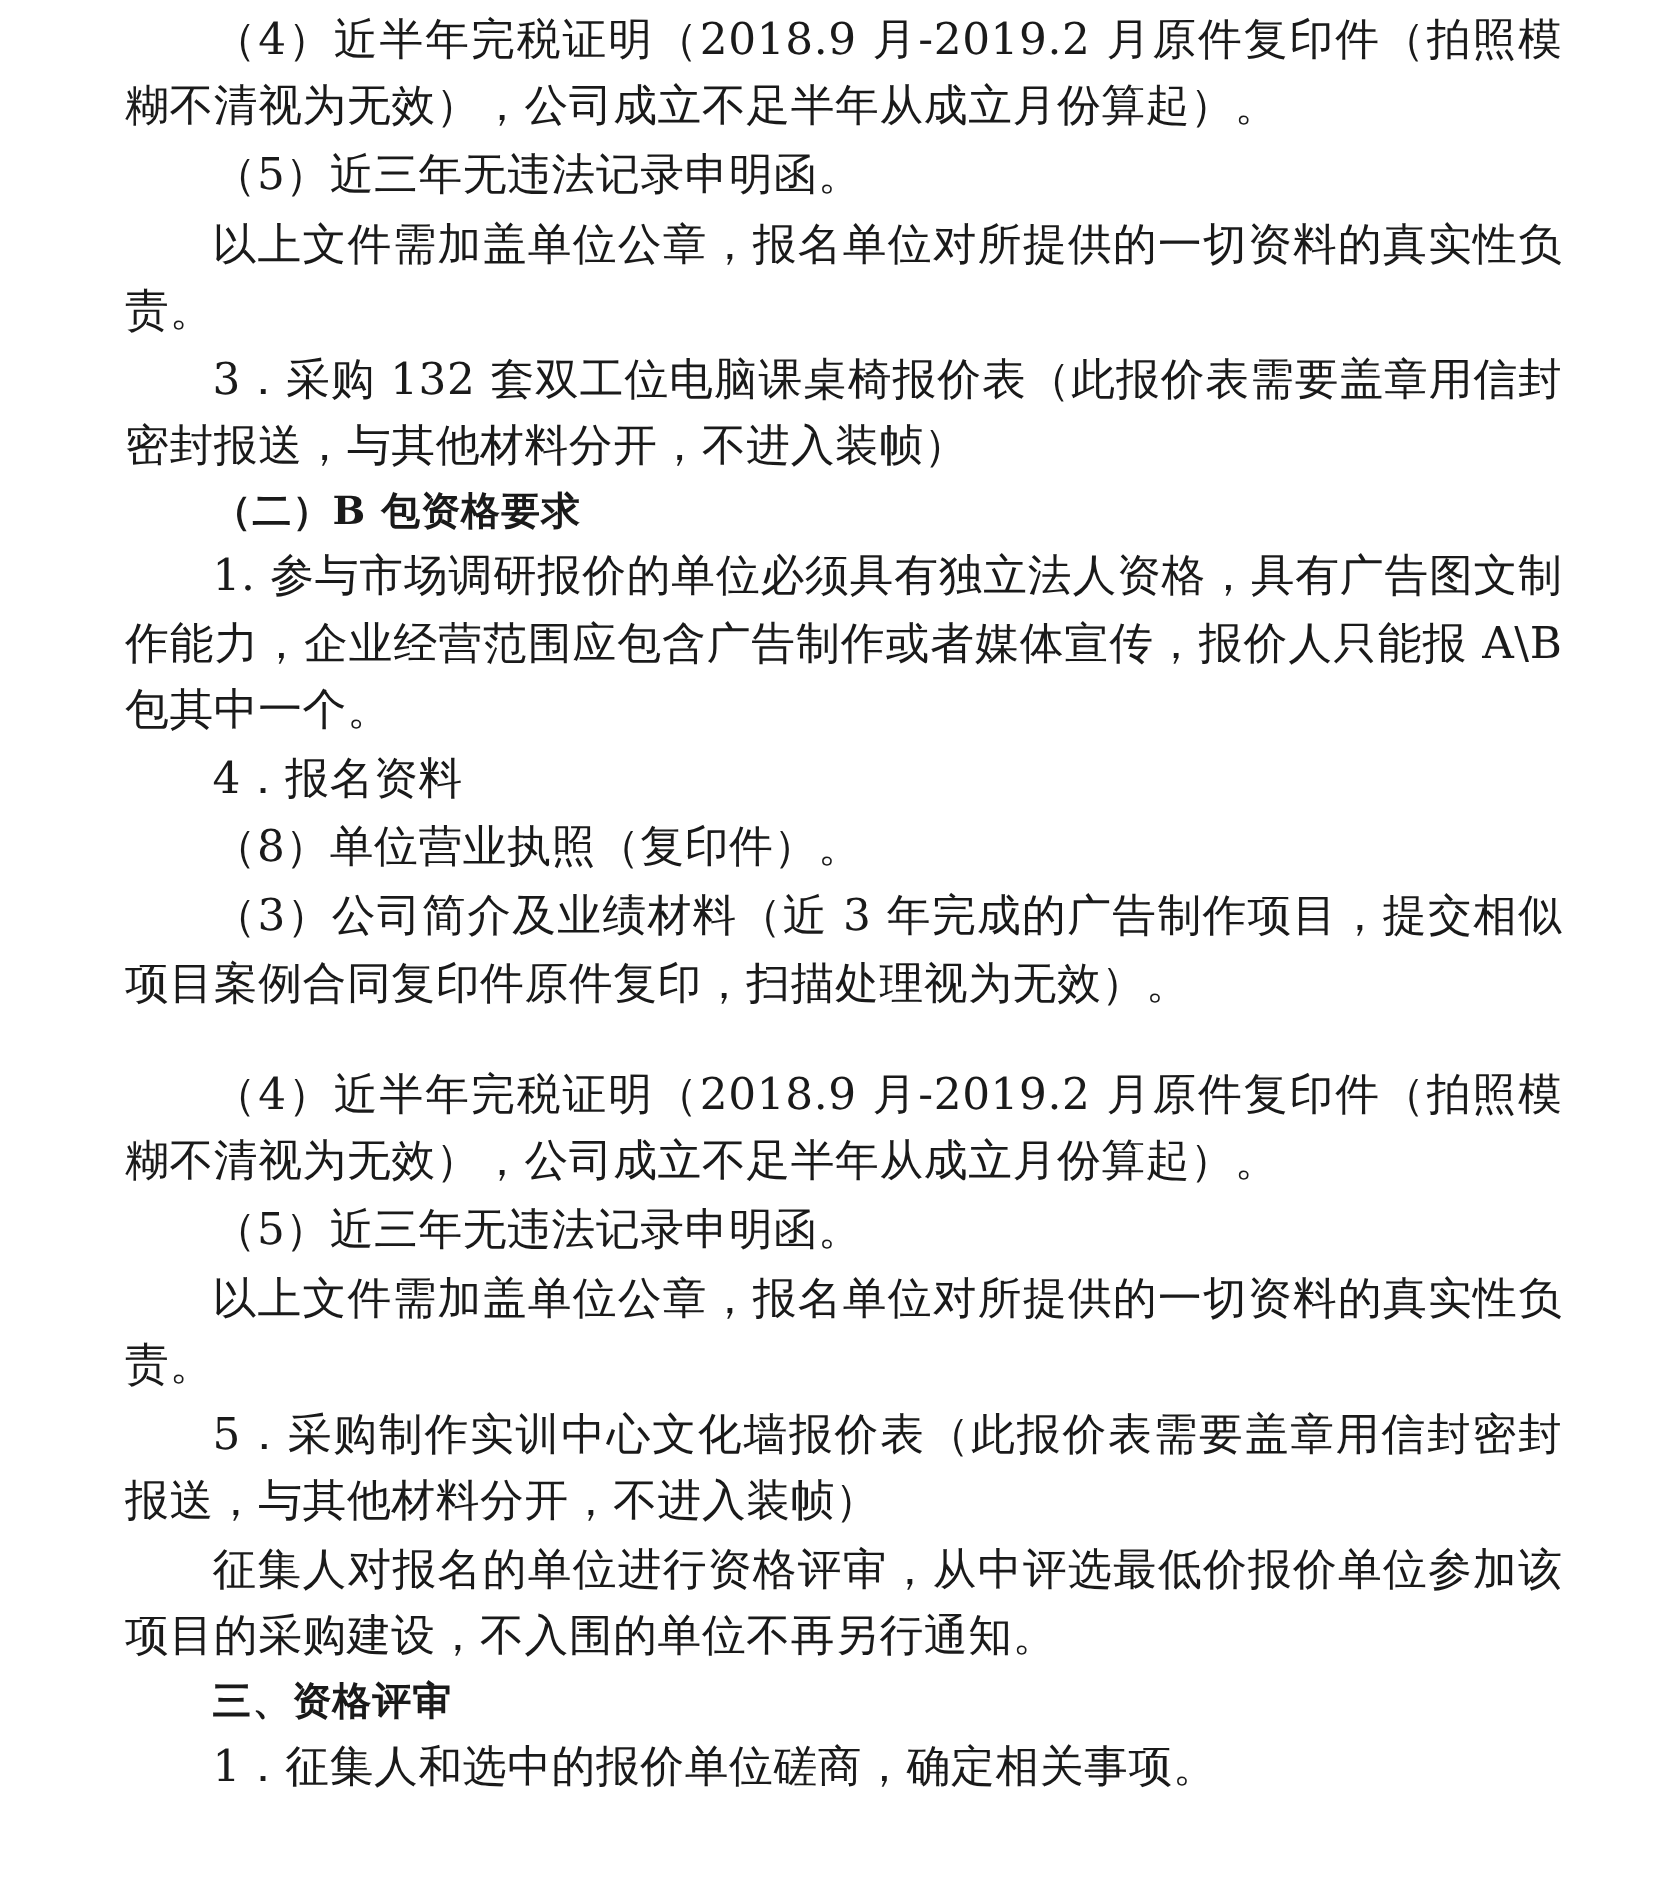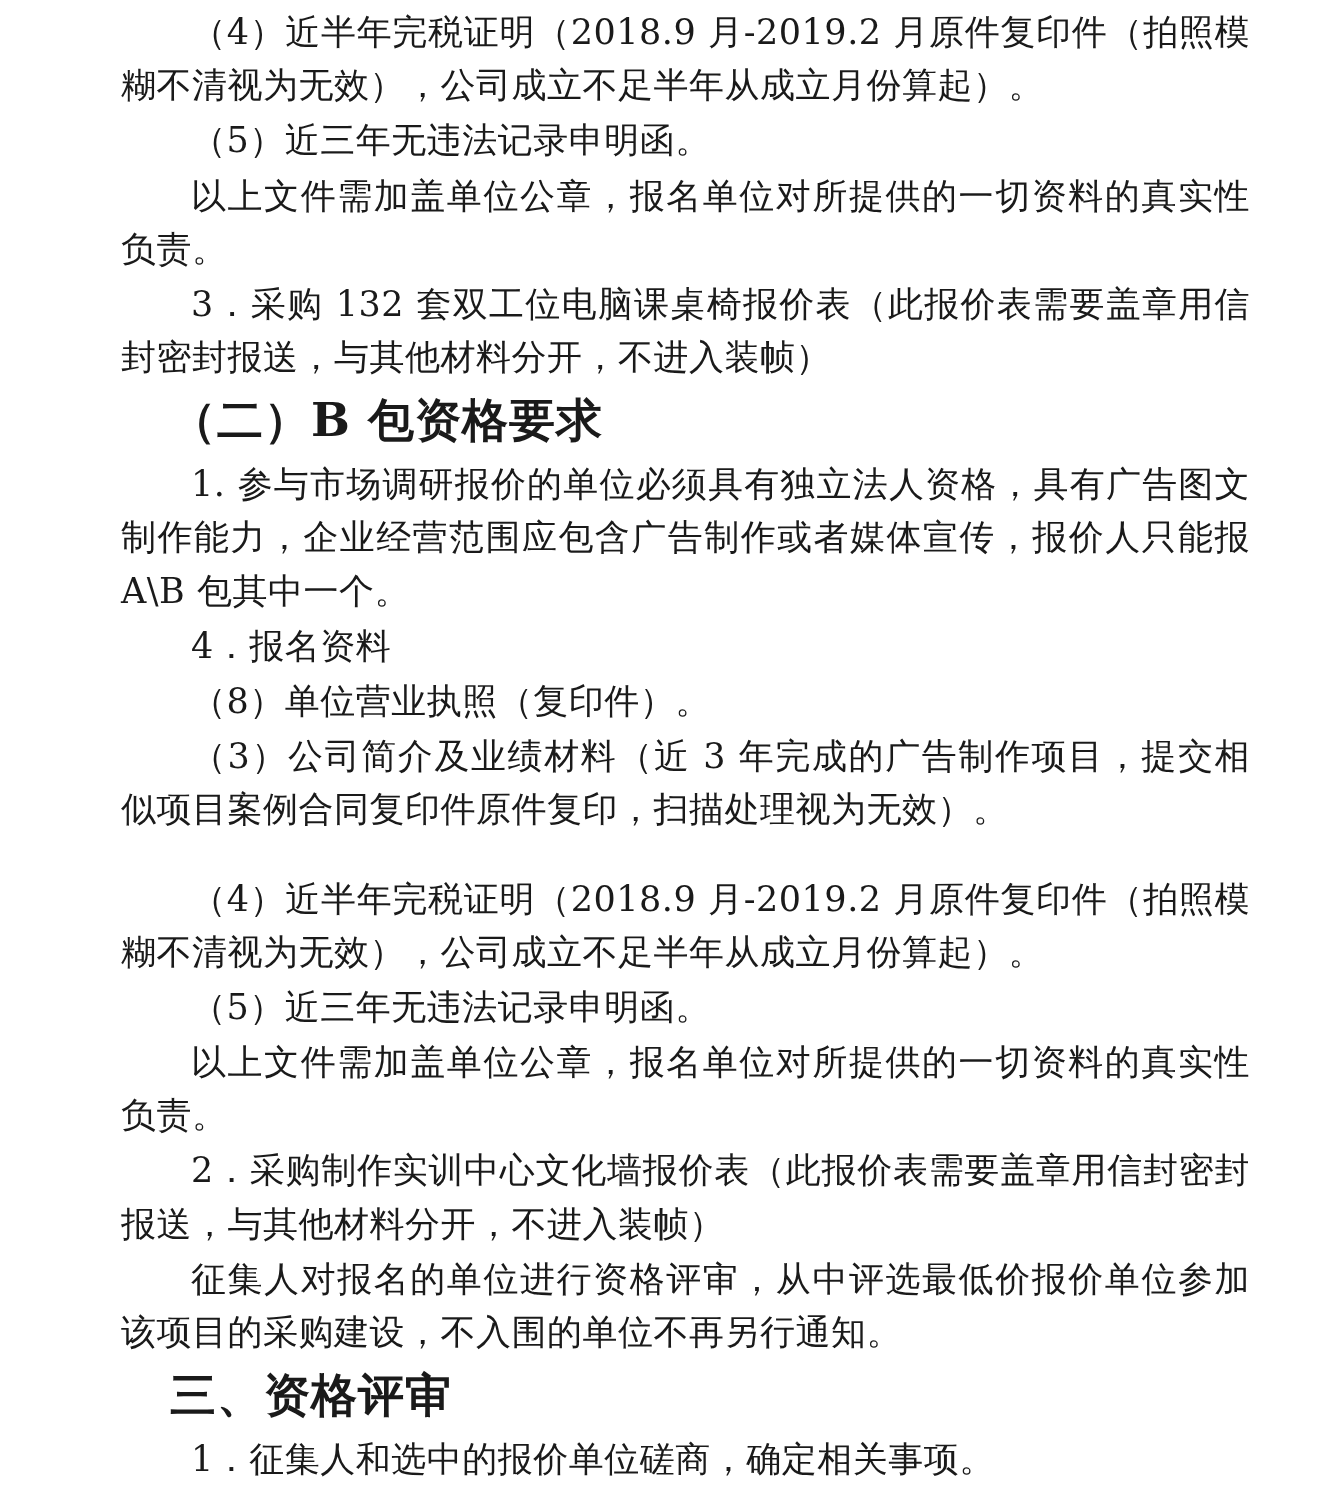--- a/index.html
+++ b/index.html
@@ -23,26 +23,25 @@
     font-size: 35px;
     line-height: 1.52;
     letter-spacing: 0.5px;
     text-align: justify;
     text-justify: inter-ideograph;
     margin: 0 0 2px 0;
     white-space: pre-wrap;
   }
   .indent {
     text-indent: 70px;
-    margin-left: 21px;
   }
   .heading {
     font-weight: bold;
     text-indent: 70px;
-    font-size: 46px;
+    font-size: 31px;
     line-height: 1.52;
     letter-spacing: 1px;
     margin: 0 0 2px 0;
   }
   .gap {
     height: 34px;
   }
 </style>
 </head>
 <body>
@@ -54,17 +53,17 @@
   <p class="para indent">3．采购 132 套双工位电脑课桌椅报价表（此报价表需要盖章用信封密封报送，与其他材料分开，不进入装帧）</p>
   <p class="para heading">（二）B 包资格要求</p>
   <p class="para indent">1. 参与市场调研报价的单位必须具有独立法人资格，具有广告图文制作能力，企业经营范围应包含广告制作或者媒体宣传，报价人只能报 A\B 包其中一个。</p>
   <p class="para indent">4．报名资料</p>
   <p class="para indent">（8）单位营业执照（复印件）。</p>
   <p class="para indent">（3）公司简介及业绩材料（近 3 年完成的广告制作项目，提交相似项目案例合同复印件原件复印，扫描处理视为无效）。</p>
   <div class="gap"></div>
   <p class="para indent">（4）近半年完税证明（2018.9 月-2019.2 月原件复印件（拍照模糊不清视为无效），公司成立不足半年从成立月份算起）。</p>
   <p class="para indent">（5）近三年无违法记录申明函。</p>
   <p class="para indent">以上文件需加盖单位公章，报名单位对所提供的一切资料的真实性负责。</p>
-  <p class="para indent">2．采购制作实训中心文化墙报价表（此报价表需要盖章用信封密封报送，与其他材料分开，不进入装帧）</p>
+  <p class="para indent">5．采购制作实训中心文化墙报价表（此报价表需要盖章用信封密封报送，与其他材料分开，不进入装帧）</p>
   <p class="para indent">征集人对报名的单位进行资格评审，从中评选最低价报价单位参加该项目的采购建设，不入围的单位不再另行通知。</p>
   <p class="para heading">三、资格评审</p>
   <p class="para indent">1．征集人和选中的报价单位磋商，确定相关事项。</p>
 </div>
 
 </body></html>

